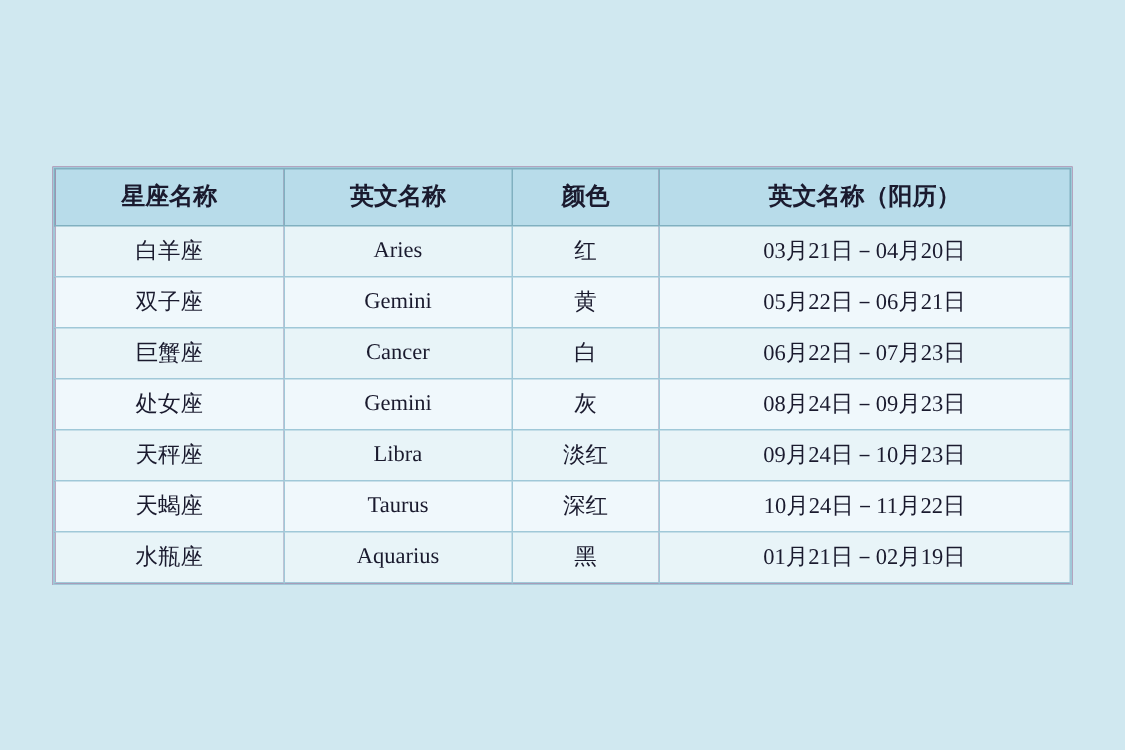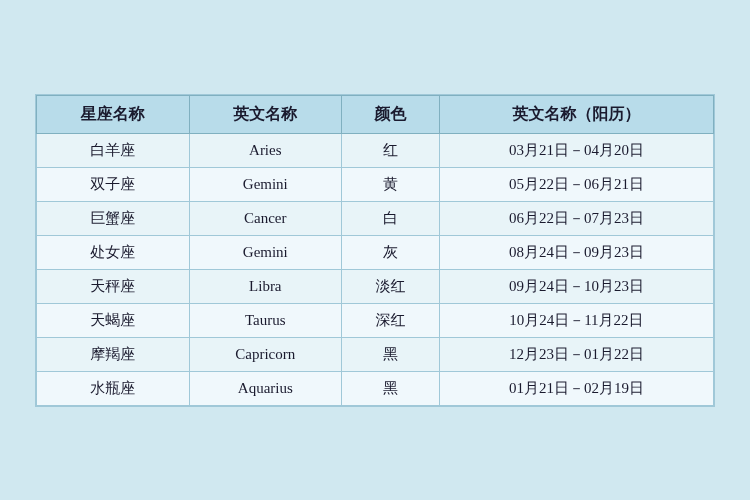--- a/index.html
+++ b/index.html
@@ -96,26 +96,20 @@
           <td>淡红</td>
           <td>09月24日－10月23日</td>
         </tr>
         <tr>
           <td>天蝎座</td>
           <td>Taurus</td>
           <td>深红</td>
           <td>10月24日－11月22日</td>
         </tr>
         <tr>
-          <td>摩羯座</td>
-          <td>Capricorn</td>
-          <td>黑</td>
-          <td>12月23日－01月22日</td>
-        </tr>
-        <tr>
           <td>水瓶座</td>
           <td>Aquarius</td>
           <td>黑</td>
           <td>01月21日－02月19日</td>
         </tr>
       </tbody>
   </table>
 </div>
 
 </body></html>

